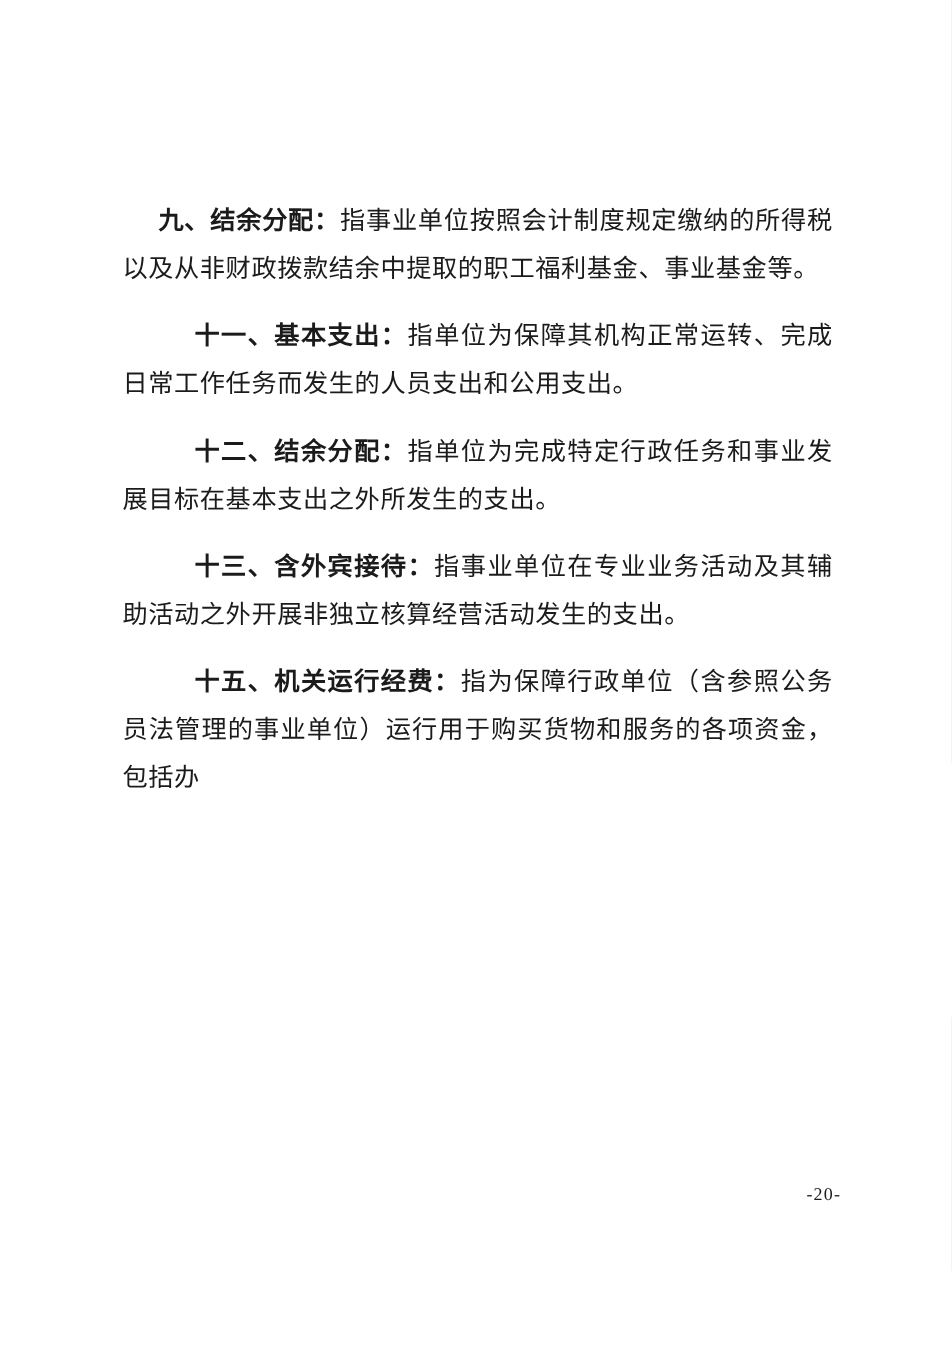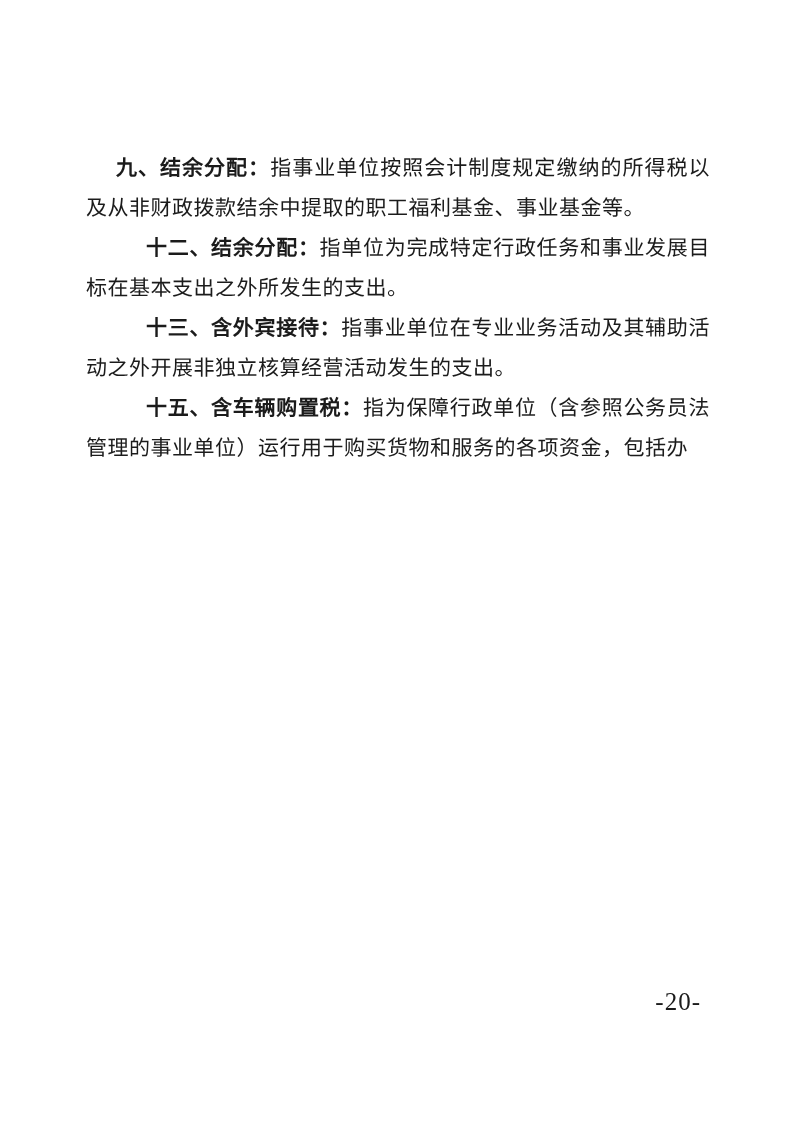--- a/index.html
+++ b/index.html
@@ -22,43 +22,44 @@
     left: 86px;
     top: 148px;
     width: 624px;
     font-size: 21px;
     line-height: 40px;
     letter-spacing: 0.5px;
     text-align: justify;
     text-justify: inter-character;
   }
   .content p {
-    margin: 0;
+    margin: 16px;
     padding: 0;
     text-indent: 60px;
   }
   .content p.first-para {
     text-indent: 30px;
   }
   .term {
     font-weight: bold;
   }
   .page-number {
     position: absolute;
     top: 988px;
     right: 92px;
-    font-size: 25px;
+    font-size: 15px;
     letter-spacing: 1px;
     color: #1b1b1b;
   }
 </style>
 </head>
 <body>
 
 <div class="page">
   <div class="content">
     <p class="first-para"><span class="term">九、结余分配：</span><span>指事业单位按照会计制度规定缴纳的所得税以及从非财政拨款结余中提取的职工福利基金、事业基金等。</span></p>
+    <p><span class="term">十一、基本支出：</span><span>指单位为保障其机构正常运转、完成日常工作任务而发生的人员支出和公用支出。</span></p>
     <p><span class="term">十二、结余分配：</span><span>指单位为完成特定行政任务和事业发展目标在基本支出之外所发生的支出。</span></p>
     <p><span class="term">十三、含外宾接待：</span><span>指事业单位在专业业务活动及其辅助活动之外开展非独立核算经营活动发生的支出。</span></p>
-    <p><span class="term">十五、含车辆购置税：</span><span>指为保障行政单位（含参照公务员法管理的事业单位）运行用于购买货物和服务的各项资金，包括办</span></p>
+    <p><span class="term">十五、机关运行经费：</span><span>指为保障行政单位（含参照公务员法管理的事业单位）运行用于购买货物和服务的各项资金，包括办</span></p>
   </div>
   <div class="page-number">-20-</div>
 </div>
 
 </body></html>

